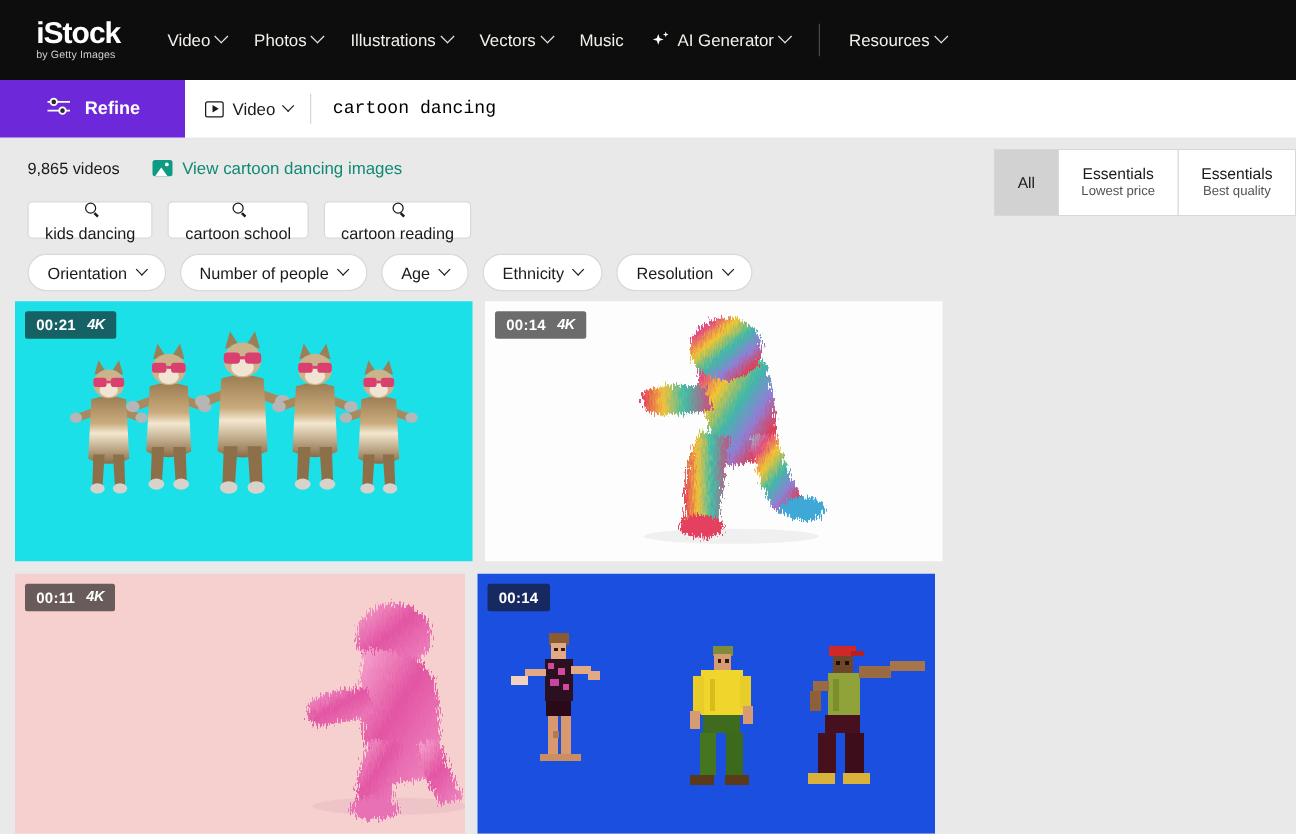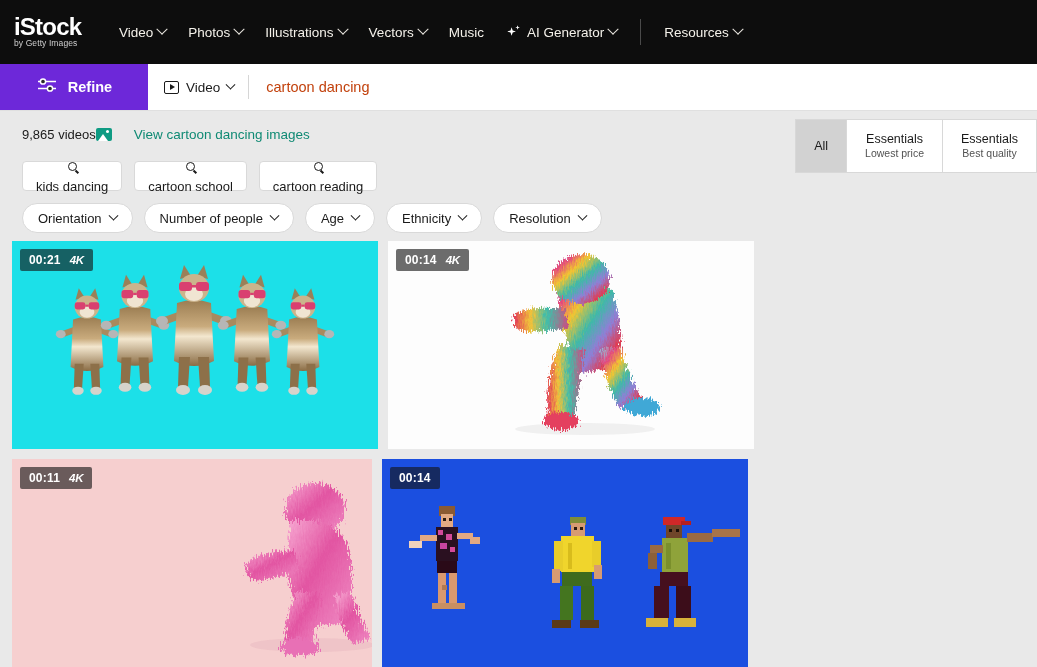--- a/index.html
+++ b/index.html
@@ -8,21 +8,21 @@
     font-family: "Liberation Sans", sans-serif;
     background: #e9e9e9;
     overflow: hidden;
   }
 
   
   .topnav {
     height: 64px; width: 100%;
     background: #0d0d0d;
     display: flex; align-items: center;
-    padding-left: 14px;
+    padding-left: 29px;
     position: relative;
   }
   .logo { width: 72px; margin-right: 22px; user-select: none; }
   .logo-main {
     color: #fff; font-size: 24px; font-weight: bold;
     letter-spacing: -0.8px; line-height: 22px;
   }
   .logo-sub {
     color: #cfcfcf; font-size: 8.5px; line-height: 11px;
     letter-spacing: 0.1px;
@@ -79,33 +79,33 @@
   .typepick-label { font-size: 13.5px; color: #1a1a1a; }
   .chev-dark {
     display: inline-block; width: 7px; height: 7px;
     border-right: 1.6px solid #1a1a1a;
     border-bottom: 1.6px solid #1a1a1a;
     transform: rotate(45deg) translate(-2px,-2px);
   }
   .vsep { width: 1px; height: 24px; background: #d6d6d6; }
   .searchinput {
     flex: 1; border: none; outline: none; background: transparent;
-    font-family: Liberation Sans, sans-serif;
-    font-size: 14.5px; color: #c2410c; padding-left: 17px;
+    font-family: Liberation Mono, monospace;
+    font-size: 14.5px; color: #000000; padding-left: 17px;
   }
 
   
   .resultsbar {
     height: 46px; display: flex; align-items: center;
     padding: 0 0 0 22px; position: relative;
   }
   .count { font-size: 13px; color: #1a1a1a; }
   .viewimages {
-    display: flex; align-items: center; gap: 22px;
-    cursor: pointer;
+    display: flex; align-items: center; gap: 8px;
+    margin-left: 26px; cursor: pointer;
   }
   .img-ico {
     width: 16px; height: 13px; background: #0f9b83; border-radius: 2px;
     position: relative; overflow:hidden;
   }
   .img-ico::before {
     content:''; position:absolute; left:2px; bottom:0;
     width:0;height:0;
     border-left: 5px solid transparent; border-right: 5px solid transparent;
     border-bottom: 7px solid #fff;

